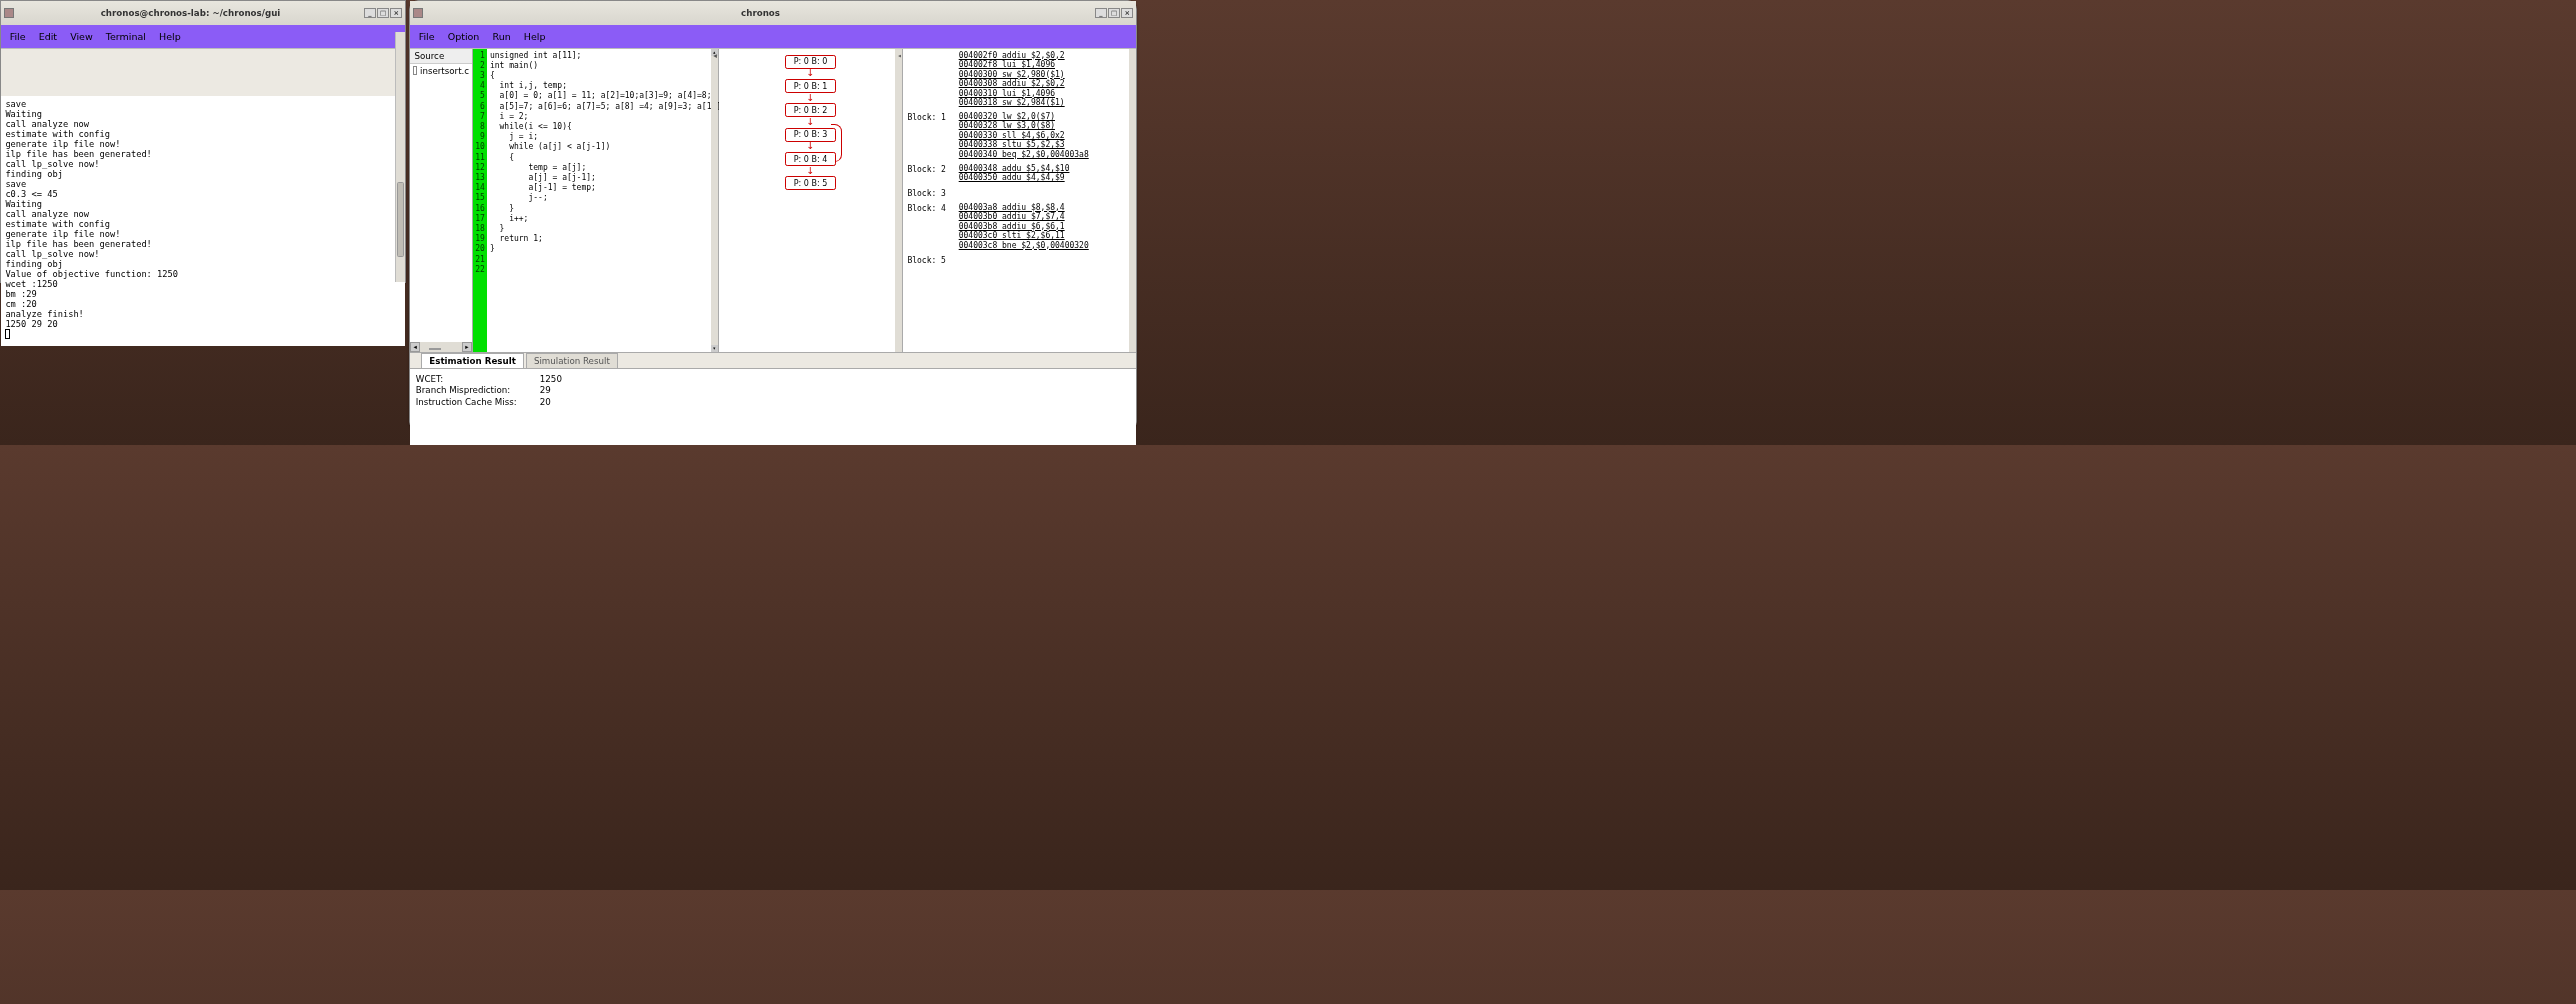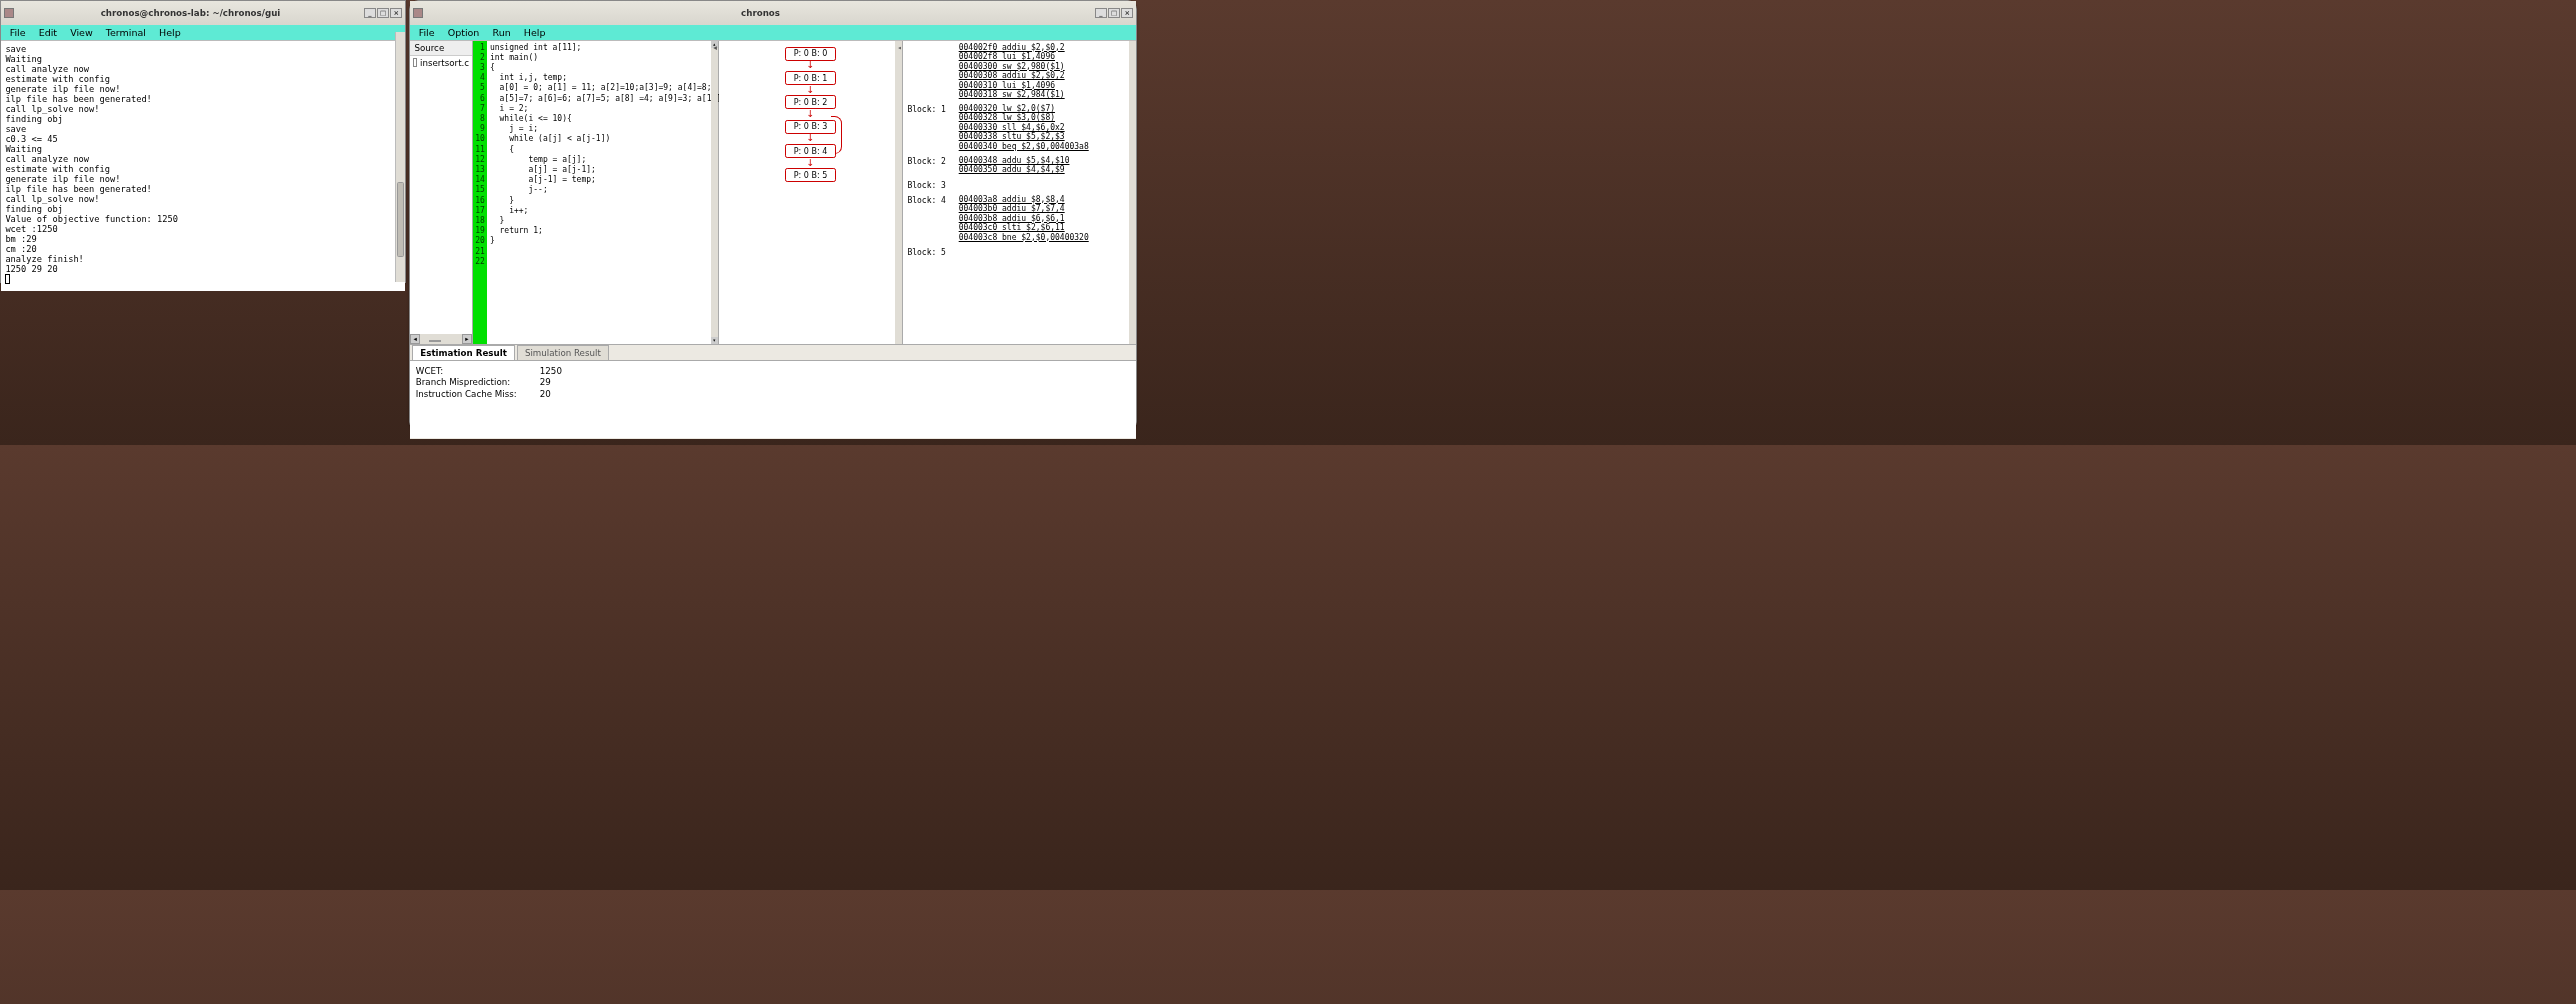--- a/index.html
+++ b/index.html
@@ -44,43 +44,44 @@
 .titlebar .appicon {
   width: 10.2px; height: 10.2px;
   background: #a88;
   border: 0.7px solid #777;
   margin-right: 2.9px;
 }
 
 
 #terminal-window { left: 0; top: 0; width: 406px; height: 283px; }
 .menubar {
-  height: 16px;
+  height: 24px;
   display: flex;
   align-items: center;
-  background: #5eead4;
+  background: #8b5cf6;
   border-bottom: 0.7px solid #bbb;
   padding: 0 2.9px;
   gap: 1.5px;
 }
 .menubar .menu-item {
   padding: 1.5px 5.8px;
   font-size: 9.5px;
   cursor: pointer;
 }
 .terminal-body {
   background: #fff;
   font-family: "DejaVu Sans Mono", monospace;
   font-size: 8.7px;
   color: #000;
   padding: 2.9px 4.4px;
   white-space: pre;
   overflow: auto;
   position: relative;
   height: calc(100% - 31px);
+  margin-top: 47px;
 }
 .terminal-body .cursor {
   display: inline-block;
   width: 5.1px; height: 9.5px;
   border: 0.7px solid #000;
   vertical-align: bottom;
 }
 .terminal-scroll {
   position: absolute;
   right: 0; top: 31px; bottom: 0;
@@ -252,21 +253,21 @@
 
 
 .chronos-bottom {
   height: calc(100% - 31px - 304px);
   background: #ece9e2;
 }
 .tab-row {
   display: flex;
   border-bottom: 0.7px solid #aaa;
   background: #ece9e2;
-  padding-left: 2px;
+  padding-left: 11px;
 }
 .tab {
   padding: 2.2px 7.3px;
   border: 0.7px solid #aaa;
   border-bottom: none;
   background: #fff;
   font-size: 8.7px;
   font-weight: bold;
   margin-right: 1.5px;
   cursor: pointer;

